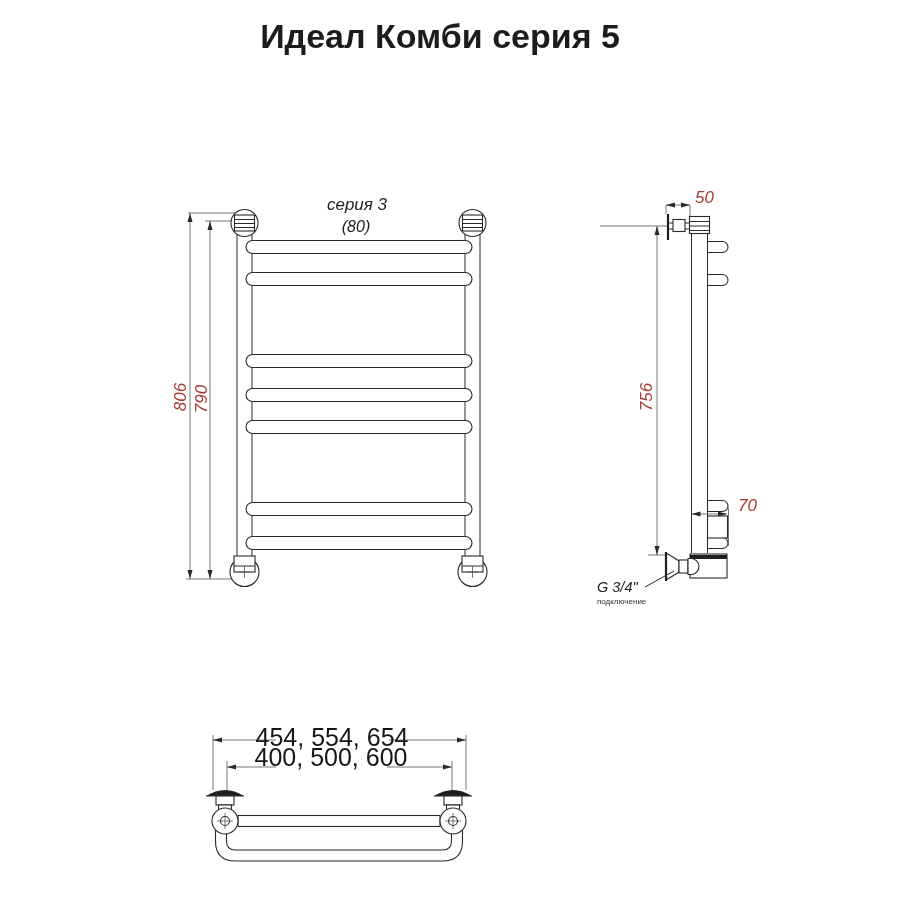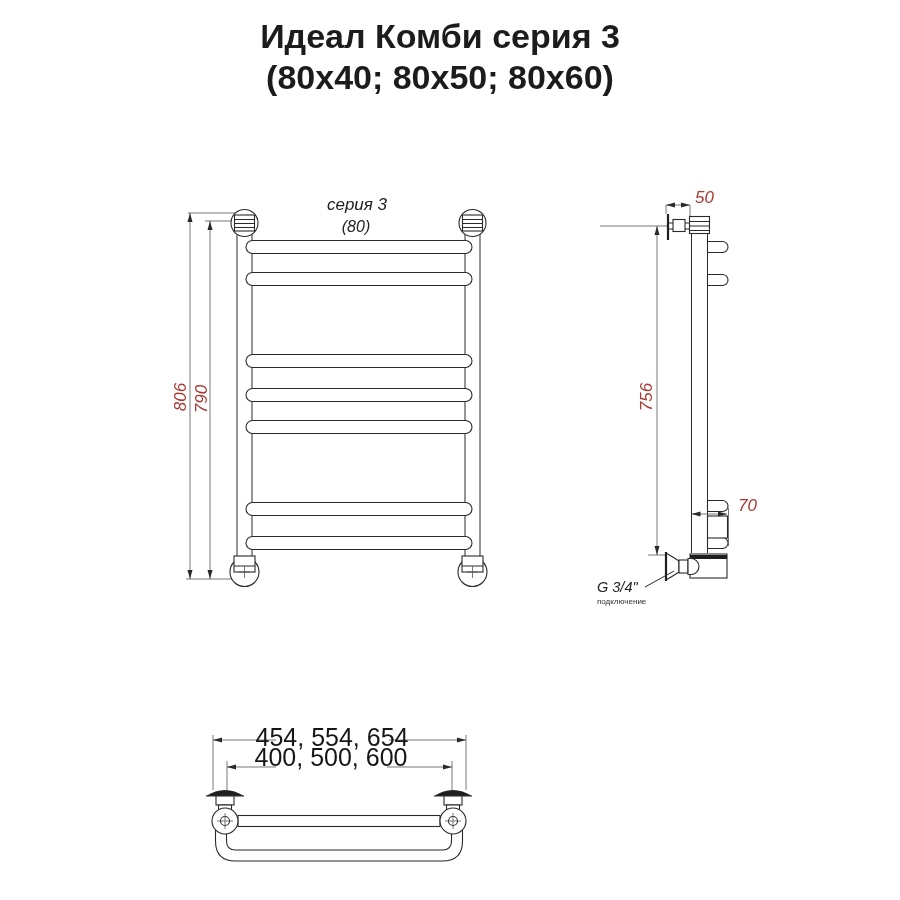--- a/index.html
+++ b/index.html
@@ -20,22 +20,21 @@
   .dim-black{font-family:"Liberation Sans",sans-serif;font-size:25px;fill:#161616;}
   .conn{font-family:"Liberation Sans",sans-serif;font-style:italic;font-size:14.5px;fill:#222;}
   .conn-sub{font-family:"Liberation Sans",sans-serif;font-size:8px;fill:#333;}
 </style>
 </head>
 <body>
 
 <div class="canvas">
 
   <div class="title">
-    <div>Идеал Комби серия 3</div>
-    <div>(80x40; 80x50; 80x60)</div>
+    <div>Идеал Комби серия 5</div>
   </div>
 
   <svg width="900" height="900" viewBox="0 0 900 900">
 
     <g>
 
       <g>
         <line class="thin" x1="188" y1="213" x2="236" y2="213"></line>
         <line class="thin" x1="205" y1="221" x2="236" y2="221"></line>
         <line class="thin" x1="186" y1="579" x2="237" y2="579"></line>

